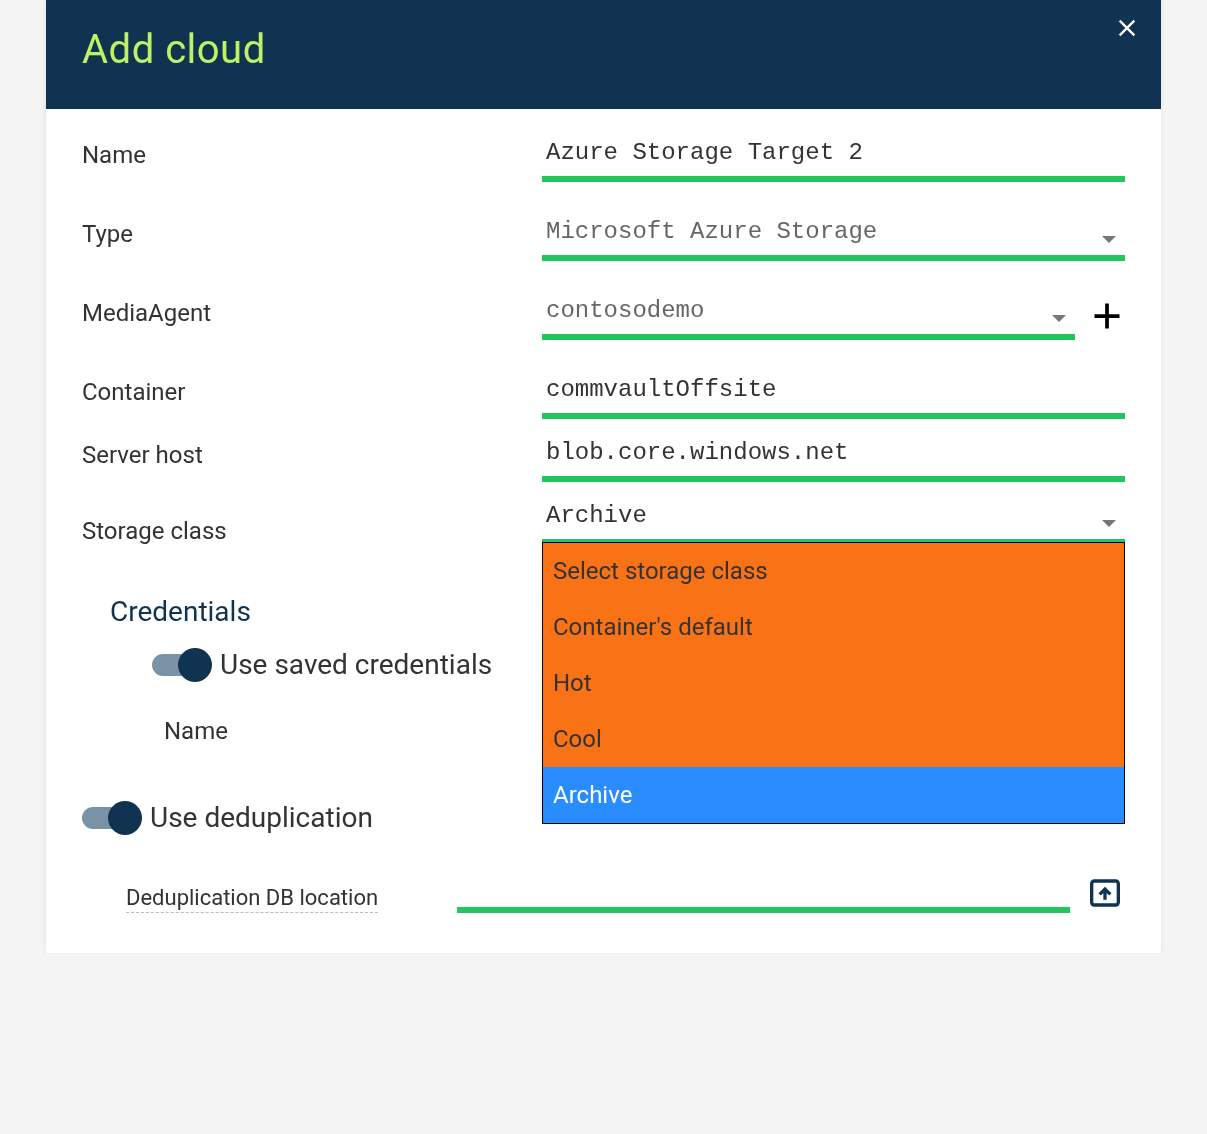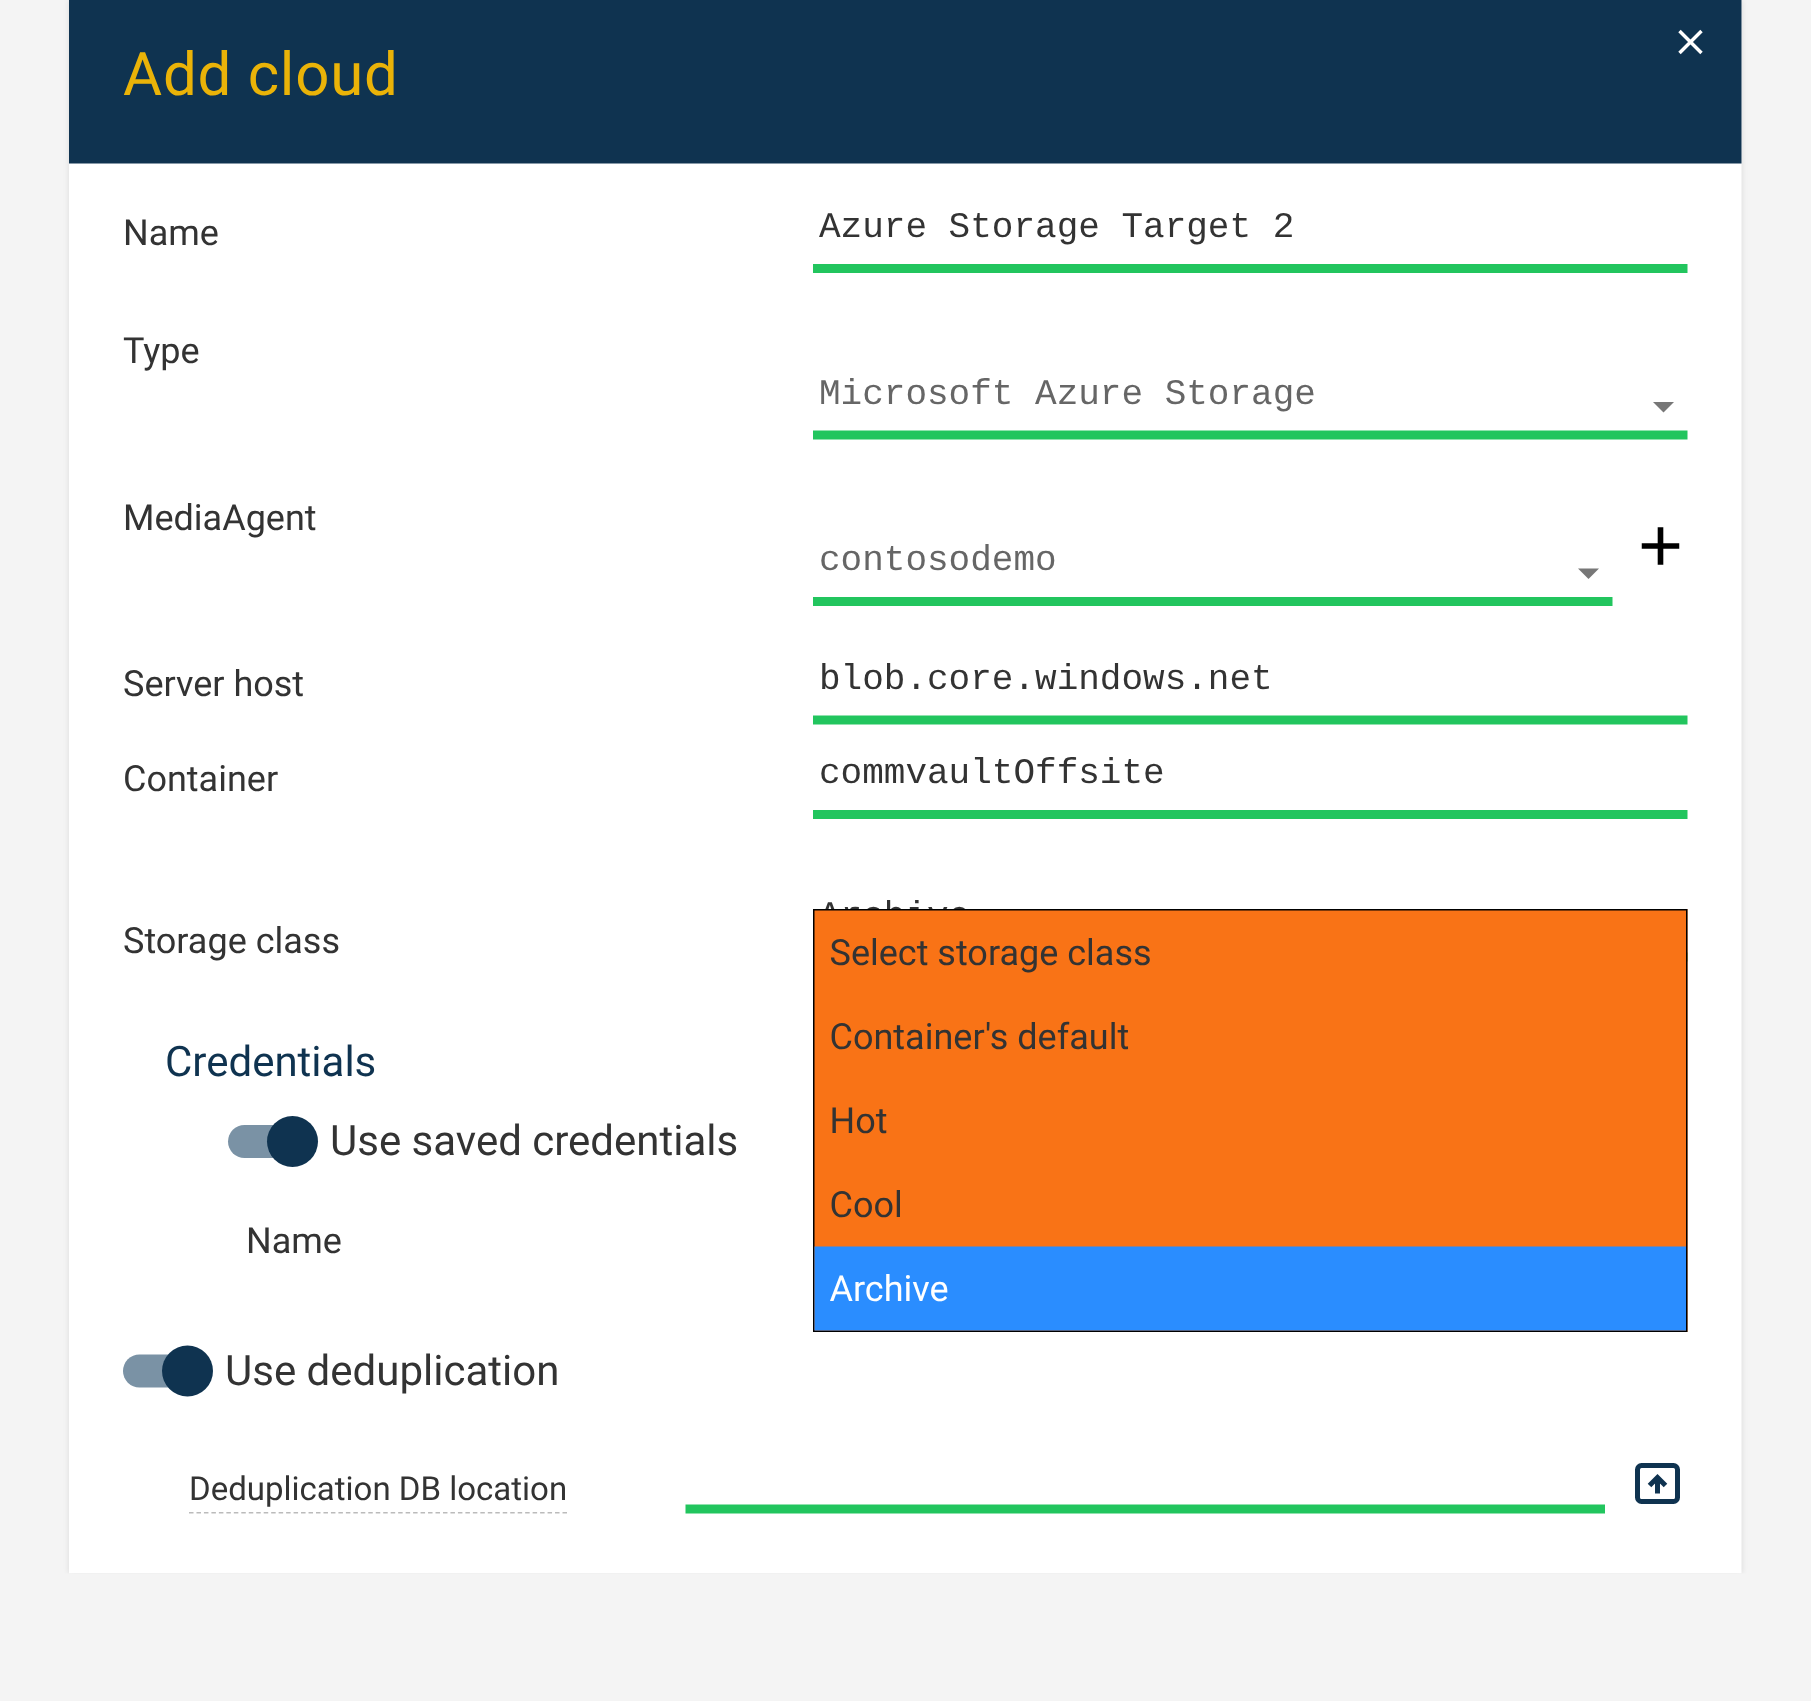--- a/index.html
+++ b/index.html
@@ -10,21 +10,21 @@
     }
     .modal {
       width: 1115px;
       background: #fff;
       margin: 0 auto;
       position: relative;
       box-shadow: 0 0 4px rgba(0,0,0,0.1);
     }
     .modal-header {
       background: #0f3350;
-      color: #eab308;
+      color: #bef264;
       padding: 26px 36px 36px 36px;
       position: relative;
     }
     .modal-title {
       font-size: 40px;
       font-weight: 400;
       letter-spacing: 0.5px;
     }
     .close-btn {
       position: absolute;
@@ -65,21 +65,21 @@
       width: 100%;
       border: none;
       border-bottom: 6px solid #22c55e;
       padding: 6px 4px 10px 4px;
       font-size: 24px;
       color: #333;
       background: transparent;
       outline: none;
       font-family: Liberation Mono, monospace;
     }
-    .select-wrapper { position: relative; margin-top: 32px; }
+    .select-wrapper { position: relative; }
     .caret-down {
       position: absolute;
       right: 8px;
       top: 18px;
       pointer-events: none;
     }
     .caret-down svg { width: 16px; height: 10px; fill: #777; }
     .media-row {
       display: flex;
       align-items: center;
@@ -238,30 +238,30 @@
           <div class="plus-btn">
             <svg viewBox="0 0 24 24">
                 <path stroke="#000" stroke-width="3" d="M12 2 V22 M2 12 H22"></path>
               </svg>
           </div>
         </div>
       </div>
     </div>
 
     <div class="row short-gap">
+      <div class="label-col"><span class="field-label">Container</span></div>
+      <div class="input-col">
+        <input class="text-input" type="text" value="commvaultOffsite" style="">
+      </div>
+    </div>
+
+    <div class="row short-gap">
       <div class="label-col"><span class="field-label">Server host</span></div>
       <div class="input-col">
         <input class="text-input" type="text" value="blob.core.windows.net" style="">
-      </div>
-    </div>
-
-    <div class="row short-gap">
-      <div class="label-col"><span class="field-label">Container</span></div>
-      <div class="input-col">
-        <input class="text-input" type="text" value="commvaultOffsite" style="">
       </div>
     </div>
 
     <div class="row storage-row" style="align-items:flex-end;">
       <div class="label-col"><span class="field-label">Storage class</span></div>
       <div class="input-col" style="position:relative;">
         <div class="select-wrapper">
           <input class="text-input" readonly="" value="Archive" style="">
           <span class="caret-down"><svg viewBox="0 0 16 10">
                 <path d="M1 1 L8 8 L15 1 Z"></path>

